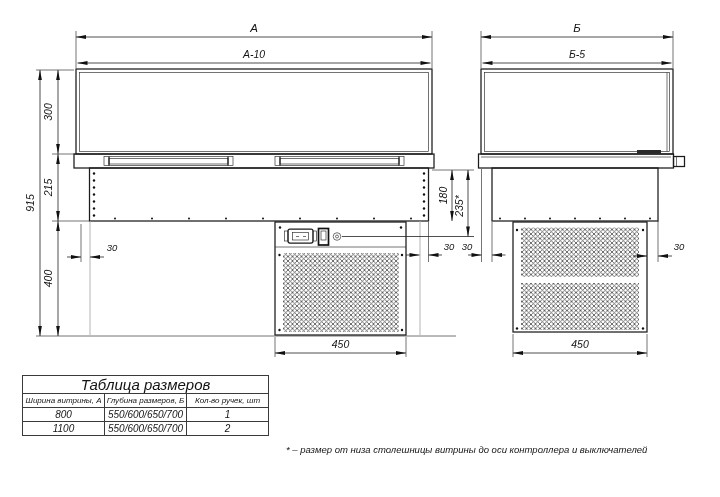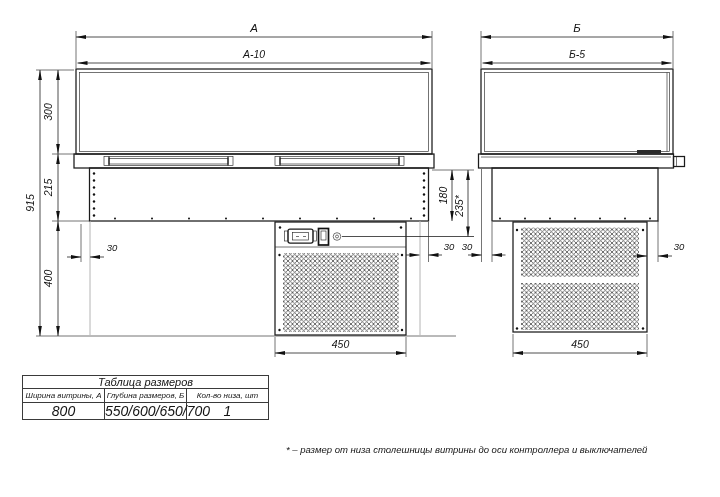--- a/index.html
+++ b/index.html
@@ -12,22 +12,22 @@
   svg text.sm{font-size:9.5px;}
   .ln{stroke:#1b1b1b;stroke-width:1.25;fill:none;}
   .tn{stroke:#2a2a2a;stroke-width:0.65;fill:none;}
   .dm{stroke:#222;stroke-width:0.8;fill:none;}
   .gry{stroke:#b4b4b4;stroke-width:1;fill:none;}
   .dot{fill:#111;stroke:none;}
   .bold{stroke:#111;stroke-width:1.7;fill:none;}
   #size-table{position:absolute;left:22px;top:375px;width:247px;border-collapse:collapse;
               table-layout:fixed;}
   #size-table td{border:1px solid #3a3a3a;text-align:center;vertical-align:middle;
-                 font-style:italic;color:#141414;padding:0;height:13px;font-size:14px;}
-  #size-table tr.t-title td{height:10px;font-size:11px;}
+                 font-style:italic;color:#141414;padding:0;height:13px;font-size:10px;}
+  #size-table tr.t-title td{height:10px;font-size:15px;}
   #size-table tr.t-head td{font-size:8px;height:13px;}
   #footnote{position:absolute;left:286px;top:444px;font-style:italic;font-size:9.5px;
             color:#141414;white-space:nowrap;}
 </style>
 </head>
 <body>
 
 <div id="stage">
 
 <svg width="720" height="497" viewBox="0 0 720 497">
@@ -260,24 +260,29 @@
 </svg>
 
   <table id="size-table">
     <tbody>
       <tr class="t-title">
         <td colspan="3">Таблица размеров</td>
       </tr>
       <tr class="t-head">
         <td style="width:80px">Ширина витрины, А</td>
         <td style="width:88px">Глубина размеров, Б</td>
-        <td style="width:79px">Кол-во низа, шт</td>
+        <td style="width:79px">Кол-во ручек, шт</td>
       </tr>
       <tr>
         <td>800</td>
         <td>550/600/650/700</td>
         <td>1</td>
       </tr>
+      <tr>
+        <td>1100</td>
+        <td>550/600/650/700</td>
+        <td>2</td>
+      </tr>
     </tbody>
   </table>
 
   <div id="footnote">* – размер от низа столешницы витрины до оси контроллера и выключателей</div>
 </div>
 
 </body></html>

